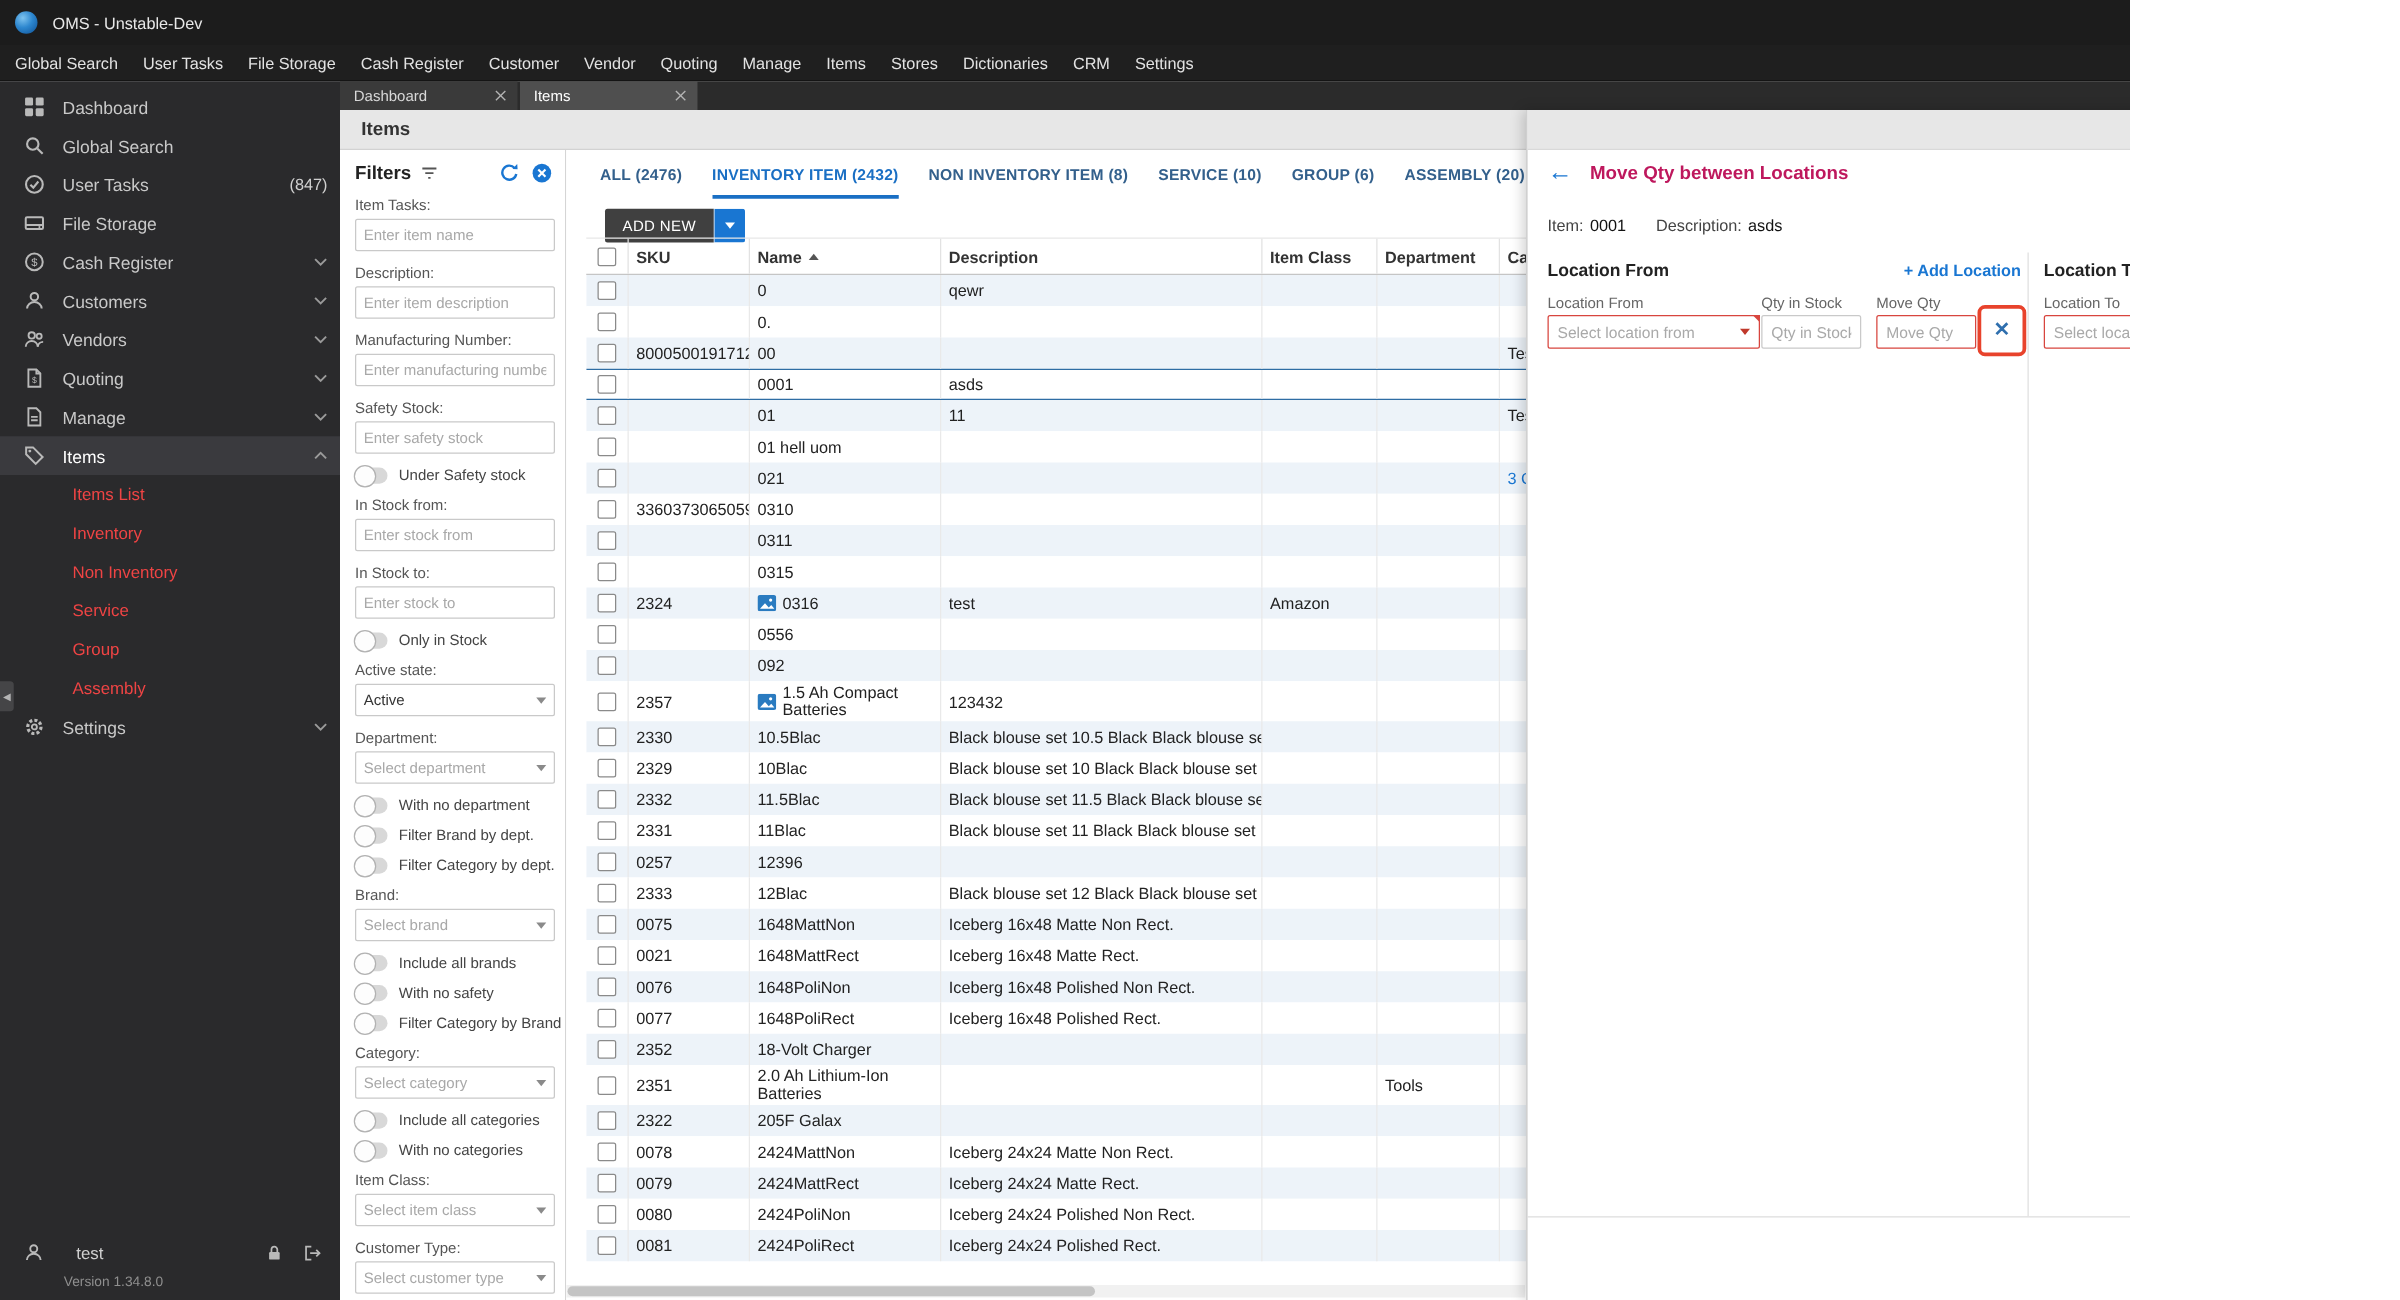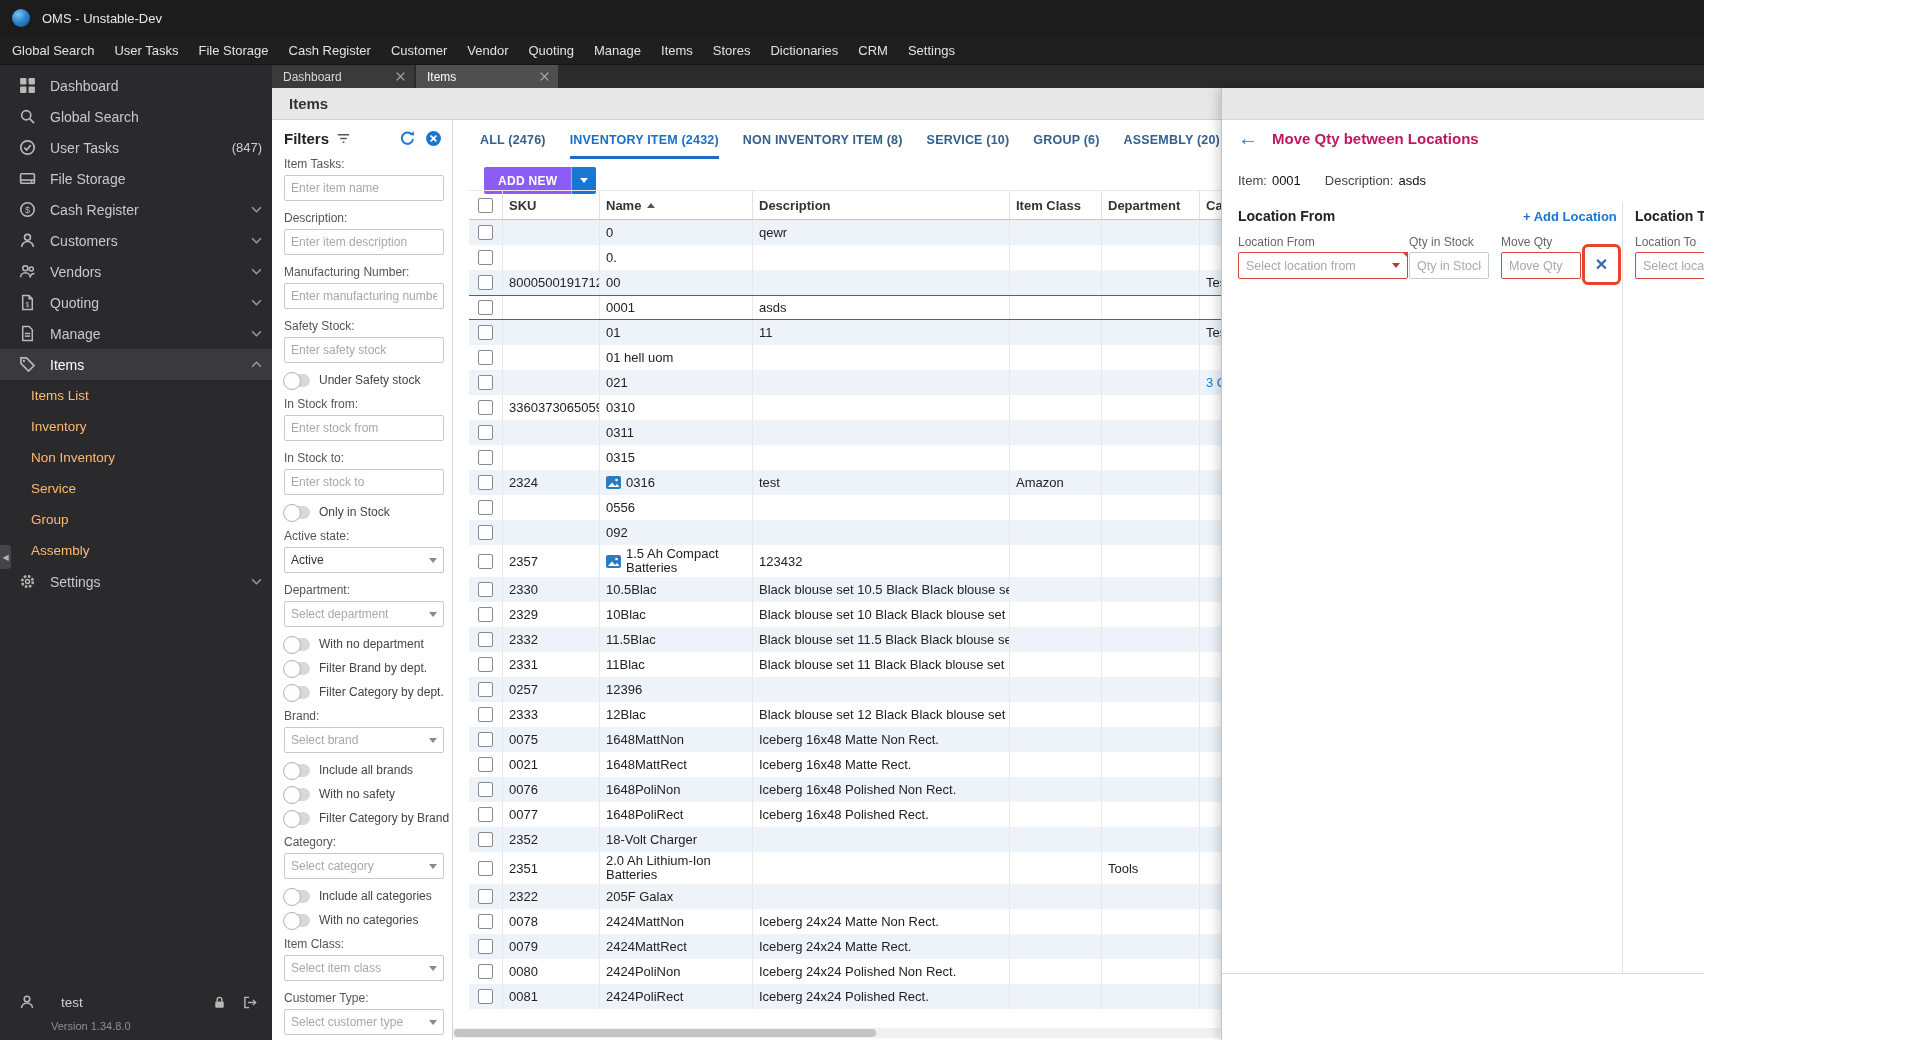--- a/index.html
+++ b/index.html
@@ -16,21 +16,21 @@
 
   
   .menubar { position:absolute; left:0; top:36px; width:1920px; height:29px; background:#1f1f1f; display:flex; align-items:center; padding-left:2px; border-bottom:1px solid #141414; }
   .menu-item { padding:0 10px; font-size:13px; color:#e2e2e2; line-height:29px; cursor:default; white-space:nowrap; }
 
   
   .sidebar { position:absolute; left:0; top:65px; width:272px; height:975px; background:#2a2a2c; overflow:hidden; }
   .side-nav { padding-top:5px; }
   .side-item { height:31px; display:flex; align-items:center; padding-left:17px; padding-right:10px; font-size:14px; color:#c9c9c9; cursor:pointer; }
   .side-item.active { background:#3a3a3e; color:#fff; }
-  .side-item.indent { padding-left:31px; font-size:13.5px; color:#fdba74;align-items:center; }
+  .side-item.indent { padding-left:58px; font-size:13.5px; color:#ef4444;align-items:center; }
   .side-ic { width:20px; height:18px; display:flex; align-items:center; justify-content:center; margin-right:13px; flex:none; }
   .side-badge { margin-left:auto; font-size:13px; color:#cfcfcf; }
   .side-chev { margin-left:auto; display:flex; align-items:center; }
   .sidebar-footer { position:absolute; left:0; bottom:8px; width:100%; }
   .user-row { display:flex; align-items:center; height:30px; padding-left:17px; padding-right:14px; }
   .user-name { font-size:13.5px; color:#cfcfcf; margin-left:11px; }
   .foot-icons { margin-left:auto; display:flex; gap:15px; align-items:center; }
   .foot-icons span { cursor:pointer; display:flex; }
   .version { font-size:11px; color:#8f8f8f; padding-left:51px; margin-top:3px; }
   .collapse-handle { position:absolute; left:0; top:545px; width:11px; height:24px; background:#454547; color:#b5b5b5; font-size:8px; display:flex; align-items:center; justify-content:center; border-radius:0 3px 3px 0; z-index:30; cursor:pointer; }
@@ -66,21 +66,21 @@
   .caret.red { border-top-color:#c0392b; }
   .sort-caret { width:0; height:0; border-left:4px solid transparent; border-right:4px solid transparent; border-bottom:5px solid #555; margin-left:6px; }
 
   
   .main { position:absolute; left:453px; top:120px; width:768px; height:920px; background:#fff; overflow:hidden; }
   .item-tabs { position:absolute; left:0; top:0; width:100%; height:39px; display:flex; align-items:stretch; gap:24px; padding-left:27px; }
   .item-tab { font-size:12.5px; font-weight:700; color:#33608c; display:flex; align-items:center; position:relative; white-space:nowrap; cursor:pointer; letter-spacing:0.2px; }
   .item-tab.active { color:#1a6fc4; }
   .item-tab.active::after { content:""; position:absolute; left:0; right:0; bottom:0; height:3px; background:#1a6fc4; }
   .add-new-wrap { position:absolute; left:31px; top:47px; height:27px; display:flex; }
-  .add-new-btn { background:#8b5cf6; color:#fff; font-size:12px; font-weight:700; padding:0 14px; display:flex; align-items:center; border-radius:2px 0 0 2px; cursor:pointer; letter-spacing:0.3px; }
+  .add-new-btn { background:#404040; color:#fff; font-size:12px; font-weight:400; padding:0 14px; display:flex; align-items:center; border-radius:2px 0 0 2px; cursor:pointer; letter-spacing:0.3px; }
   .add-new-drop { background:#1976d2; width:25px; border-left:1px solid rgba(255,255,255,0.5); display:flex; align-items:center; justify-content:center; border-radius:0 2px 2px 0; cursor:pointer; }
 
   .table { position:absolute; left:16px; top:70px; right:0; }
   .thead { display:flex; height:30px; align-items:stretch; border-bottom:1px solid #c5c5c5; border-top:1px solid #e8e8e8; }
   .th { font-size:13px; font-weight:700; color:#333; padding:0 6px; border-right:1px solid #e2e2e2; display:flex; align-items:center; }
   .tbody { overflow:hidden; height:796px; }
   .trow { display:flex; align-items:stretch; min-height:25px; background:#fff; cursor:pointer; }
   .trow.alt { background:#edf3f9; }
   .trow.selected { background:#fff; border-top:1px solid #2e6da4; border-bottom:1px solid #2e6da4; }
   .td { font-size:13px; color:#222; padding:2px 6px; border-right:1px solid #e9e9e9; display:flex; align-items:center; overflow:hidden; white-space:nowrap; }

